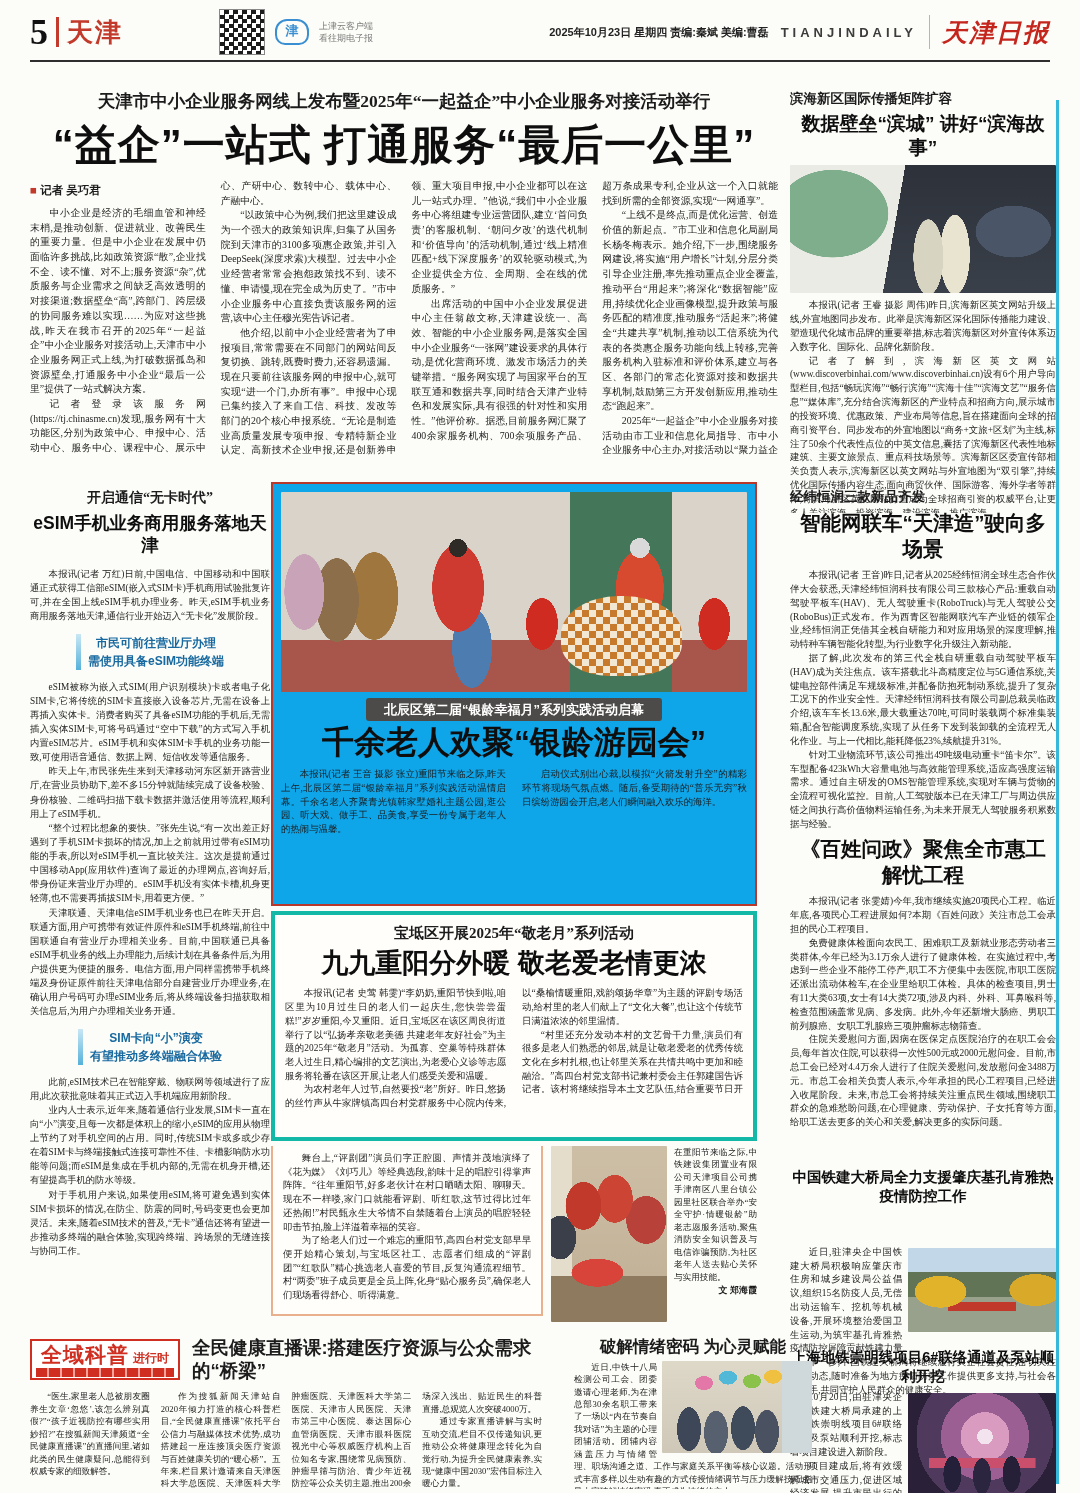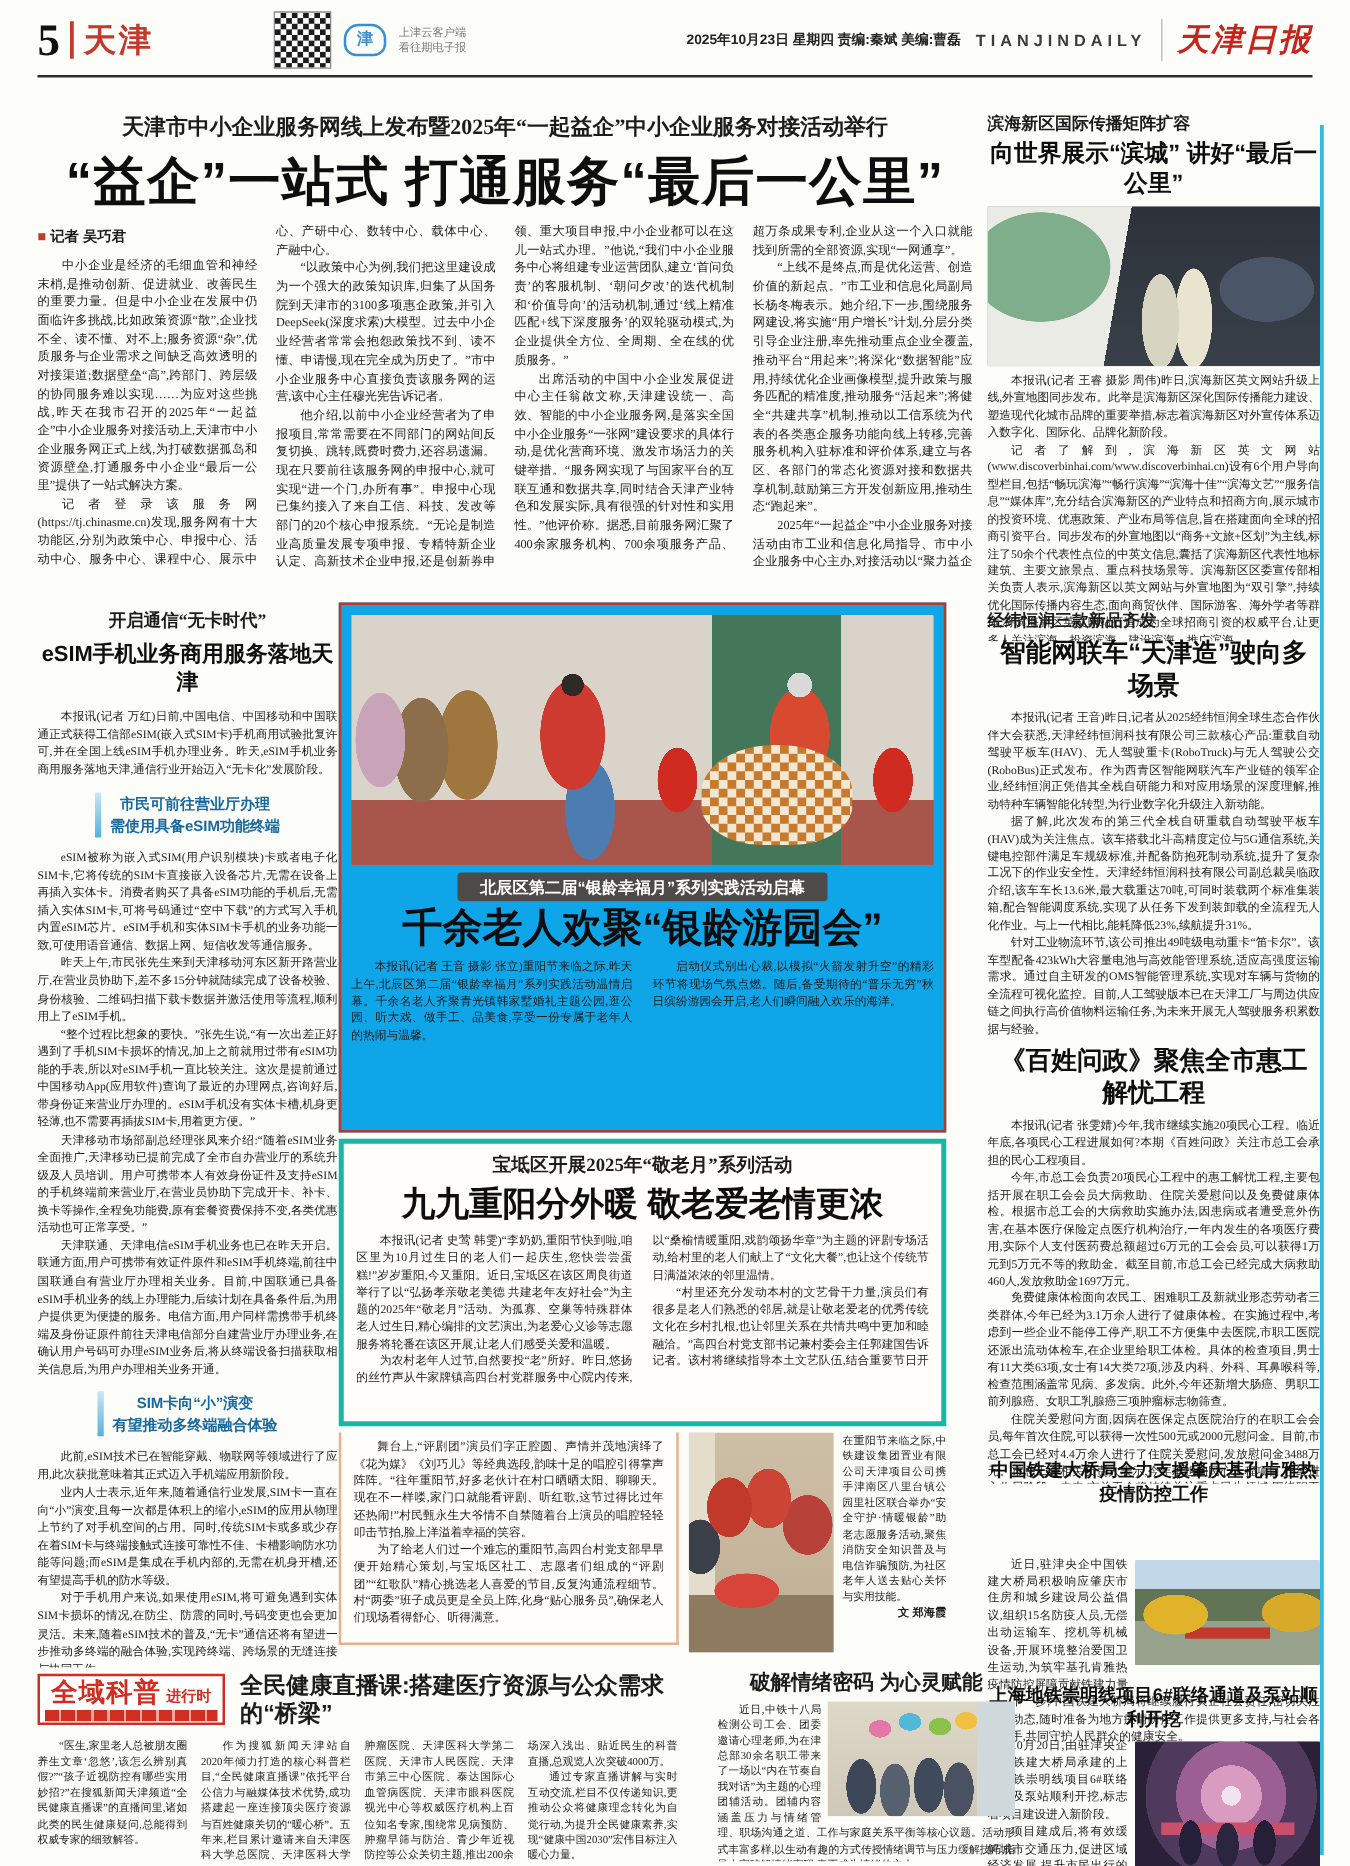--- a/index.html
+++ b/index.html
@@ -218,21 +218,20 @@
       <div class="bar"></div>
       <div class="t">
         <div>市民可前往营业厅办理</div>
         <div>需使用具备eSIM功能终端</div>
       </div>
     </div>
     <div class="body-text">
       <p>eSIM被称为嵌入式SIM(用户识别模块)卡或者电子化SIM卡,它将传统的SIM卡直接嵌入设备芯片,无需在设备上再插入实体卡。消费者购买了具备eSIM功能的手机后,无需插入实体SIM卡,可将号码通过“空中下载”的方式写入手机内置eSIM芯片。eSIM手机和实体SIM卡手机的业务功能一致,可使用语音通信、数据上网、短信收发等通信服务。</p>
       <p>昨天上午,市民张先生来到天津移动河东区新开路营业厅,在营业员协助下,差不多15分钟就陆续完成了设备校验、身份核验、二维码扫描下载卡数据并激活使用等流程,顺利用上了eSIM手机。</p>
       <p>“整个过程比想象的要快。”张先生说,“有一次出差正好遇到了手机SIM卡损坏的情况,加上之前就用过带有eSIM功能的手表,所以对eSIM手机一直比较关注。这次是提前通过中国移动App(应用软件)查询了最近的办理网点,咨询好后,带身份证来营业厅办理的。eSIM手机没有实体卡槽,机身更轻薄,也不需要再插拔SIM卡,用着更方便。”</p>
-      <p>天津移动市场部副总经理张凤来介绍:“随着eSIM业务全面推广,天津移动已提前完成了全市自办营业厅的系统升级及人员培训。用户可携带本人有效身份证件及支持eSIM的手机终端前来营业厅,在营业员协助下完成开卡、补卡、换卡等操作,全程免功能费,原有套餐资费保持不变,各类优惠活动也可正常享受。”</p>
       <p>天津联通、天津电信eSIM手机业务也已在昨天开启。联通方面,用户可携带有效证件原件和eSIM手机终端,前往中国联通自有营业厅办理相关业务。目前,中国联通已具备eSIM手机业务的线上办理能力,后续计划在具备条件后,为用户提供更为便捷的服务。电信方面,用户同样需携带手机终端及身份证原件前往天津电信部分自建营业厅办理业务,在确认用户号码可办理eSIM业务后,将从终端设备扫描获取相关信息后,为用户办理相关业务开通。</p>
     </div>
     <div class="esim-sub">
       <div class="bar"></div>
       <div class="t">
         <div>SIM卡向“小”演变</div>
         <div>有望推动多终端融合体验</div>
       </div>
     </div>
     <div class="body-text">
@@ -276,21 +275,21 @@
 
   <section class="abs baodi-cont">
     <div class="body-text">
       <p>舞台上,“评剧团”演员们字正腔圆、声情并茂地演绎了《花为媒》《刘巧儿》等经典选段,韵味十足的唱腔引得掌声阵阵。“往年重阳节,好多老伙计在村口晒晒太阳、聊聊天。现在不一样喽,家门口就能看评剧、听红歌,这节过得比过年还热闹!”村民甄永生大爷情不自禁随着台上演员的唱腔轻轻叩击节拍,脸上洋溢着幸福的笑容。</p>
       <p>为了给老人们过一个难忘的重阳节,高四台村党支部早早便开始精心策划,与宝坻区社工、志愿者们组成的“评剧团”“红歌队”精心挑选老人喜爱的节目,反复沟通流程细节。村“两委”班子成员更是全员上阵,化身“贴心服务员”,确保老人们现场看得舒心、听得满意。</p>
     </div>
   </section>
 
   <section class="abs rc-art" style="top:90px;">
     <div class="rc-kicker">滨海新区国际传播矩阵扩容</div>
-    <h2 class="hl-19 hl">向世界展示“滨城” 讲好“最后一公里”</h2>
+    <h2 class="hl-19 hl">数据壁垒“滨城” 讲好“滨海故事”</h2>
     <div class="photo photo-binhai"></div>
     <div class="rc-body" style="height:214px;">
       <p>本报讯(记者 王睿 摄影 周伟)昨日,滨海新区英文网站升级上线,外宣地图同步发布。此举是滨海新区深化国际传播能力建设、塑造现代化城市品牌的重要举措,标志着滨海新区对外宣传体系迈入数字化、国际化、品牌化新阶段。</p>
       <p>记者了解到,滨海新区英文网站(www.discoverbinhai.com/www.discoverbinhai.cn)设有6个用户导向型栏目,包括“畅玩滨海”“畅行滨海”“滨海十佳”“滨海文艺”“服务信息”“媒体库”,充分结合滨海新区的产业特点和招商方向,展示城市的投资环境、优惠政策、产业布局等信息,旨在搭建面向全球的招商引资平台。同步发布的外宣地图以“商务+文旅+区划”为主线,标注了50余个代表性点位的中英文信息,囊括了滨海新区代表性地标建筑、主要文旅景点、重点科技场景等。滨海新区区委宣传部相关负责人表示,滨海新区以英文网站与外宣地图为“双引擎”,持续优化国际传播内容生态,面向商贸伙伴、国际游客、海外学者等群体,将滨海新区英文网站打造成为全球招商引资的权威平台,让更多人关注滨海、投资滨海、建设滨海、推广滨海。</p>
     </div>
   </section>
 
   <section class="abs rc-art" style="top:488px;">
     <div class="rc-kicker">经纬恒润三款新品齐发</div>
     <h2 class="hl-20 hl">智能网联车“天津造”驶向多场景</h2>
@@ -298,21 +297,20 @@
       <p>本报讯(记者 王音)昨日,记者从2025经纬恒润全球生态合作伙伴大会获悉,天津经纬恒润科技有限公司三款核心产品:重载自动驾驶平板车(HAV)、无人驾驶重卡(RoboTruck)与无人驾驶公交(RoboBus)正式发布。作为西青区智能网联汽车产业链的领军企业,经纬恒润正凭借其全栈自研能力和对应用场景的深度理解,推动特种车辆智能化转型,为行业数字化升级注入新动能。</p>
       <p>据了解,此次发布的第三代全栈自研重载自动驾驶平板车(HAV)成为关注焦点。该车搭载北斗高精度定位与5G通信系统,关键电控部件满足车规级标准,并配备防抱死制动系统,提升了复杂工况下的作业安全性。天津经纬恒润科技有限公司副总裁吴临政介绍,该车车长13.6米,最大载重达70吨,可同时装载两个标准集装箱,配合智能调度系统,实现了从任务下发到装卸载的全流程无人化作业。与上一代相比,能耗降低23%,续航提升31%。</p>
       <p>针对工业物流环节,该公司推出49吨级电动重卡“笛卡尔”。该车型配备423kWh大容量电池与高效能管理系统,适应高强度运输需求。通过自主研发的OMS智能管理系统,实现对车辆与货物的全流程可视化监控。目前,人工驾驶版本已在天津工厂与周边供应链之间执行高价值物料运输任务,为未来开展无人驾驶服务积累数据与经验。</p>
     </div>
   </section>
 
   <section class="abs rc-art" style="top:833px;">
     <h2 class="hl-20 hl">《百姓问政》聚焦全市惠工解忧工程</h2>
     <div class="rc-body" style="height:292px;">
       <p>本报讯(记者 张雯婧)今年,我市继续实施20项民心工程。临近年底,各项民心工程进展如何?本期《百姓问政》关注市总工会承担的民心工程项目。</p>
-      <p>今年,市总工会负责20项民心工程中的惠工解忧工程,主要包括开展在职工会会员大病救助、住院关爱慰问以及免费健康体检。根据市总工会的大病救助实施办法,因患病或者遭受意外伤害,在基本医疗保险定点医疗机构治疗,一年内发生的各项医疗费用,实际个人支付医药费总额超过6万元的工会会员,可以获得1万元到5万元不等的救助金。截至目前,市总工会已经完成大病救助460人,发放救助金1697万元。</p>
       <p>免费健康体检面向农民工、困难职工及新就业形态劳动者三类群体,今年已经为3.1万余人进行了健康体检。在实施过程中,考虑到一些企业不能停工停产,职工不方便集中去医院,市职工医院还派出流动体检车,在企业里给职工体检。具体的检查项目,男士有11大类63项,女士有14大类72项,涉及内科、外科、耳鼻喉科等,检查范围涵盖常见病、多发病。此外,今年还新增大肠癌、男职工前列腺癌、女职工乳腺癌三项肿瘤标志物筛查。</p>
       <p>住院关爱慰问方面,因病在医保定点医院治疗的在职工会会员,每年首次住院,可以获得一次性500元或2000元慰问金。目前,市总工会已经对4.4万余人进行了住院关爱慰问,发放慰问金3488万元。市总工会相关负责人表示,今年承担的民心工程项目,已经进入收尾阶段。未来,市总工会将持续关注重点民生领域,围绕职工群众的急难愁盼问题,在心理健康、劳动保护、子女托育等方面,给职工送去更多的关心和关爱,解决更多的实际问题。</p>
     </div>
   </section>
 
   <section class="abs rc-art" style="top:1168px;">
     <h2 class="hl-14 hl">中国铁建大桥局全力支援肇庆基孔肯雅热疫情防控工作</h2>
     <div class="rc-body" style="height:150px;margin-top:40px;">
       <div class="photo photo-tiejian float-photo"></div>
       <p>近日,驻津央企中国铁建大桥局积极响应肇庆市住房和城乡建设局公益倡议,组织15名防疫人员,无偿出动运输车、挖机等机械设备,开展环境整治爱国卫生运动,为筑牢基孔肯雅热疫情防控屏障贡献铁建力量。</p>

